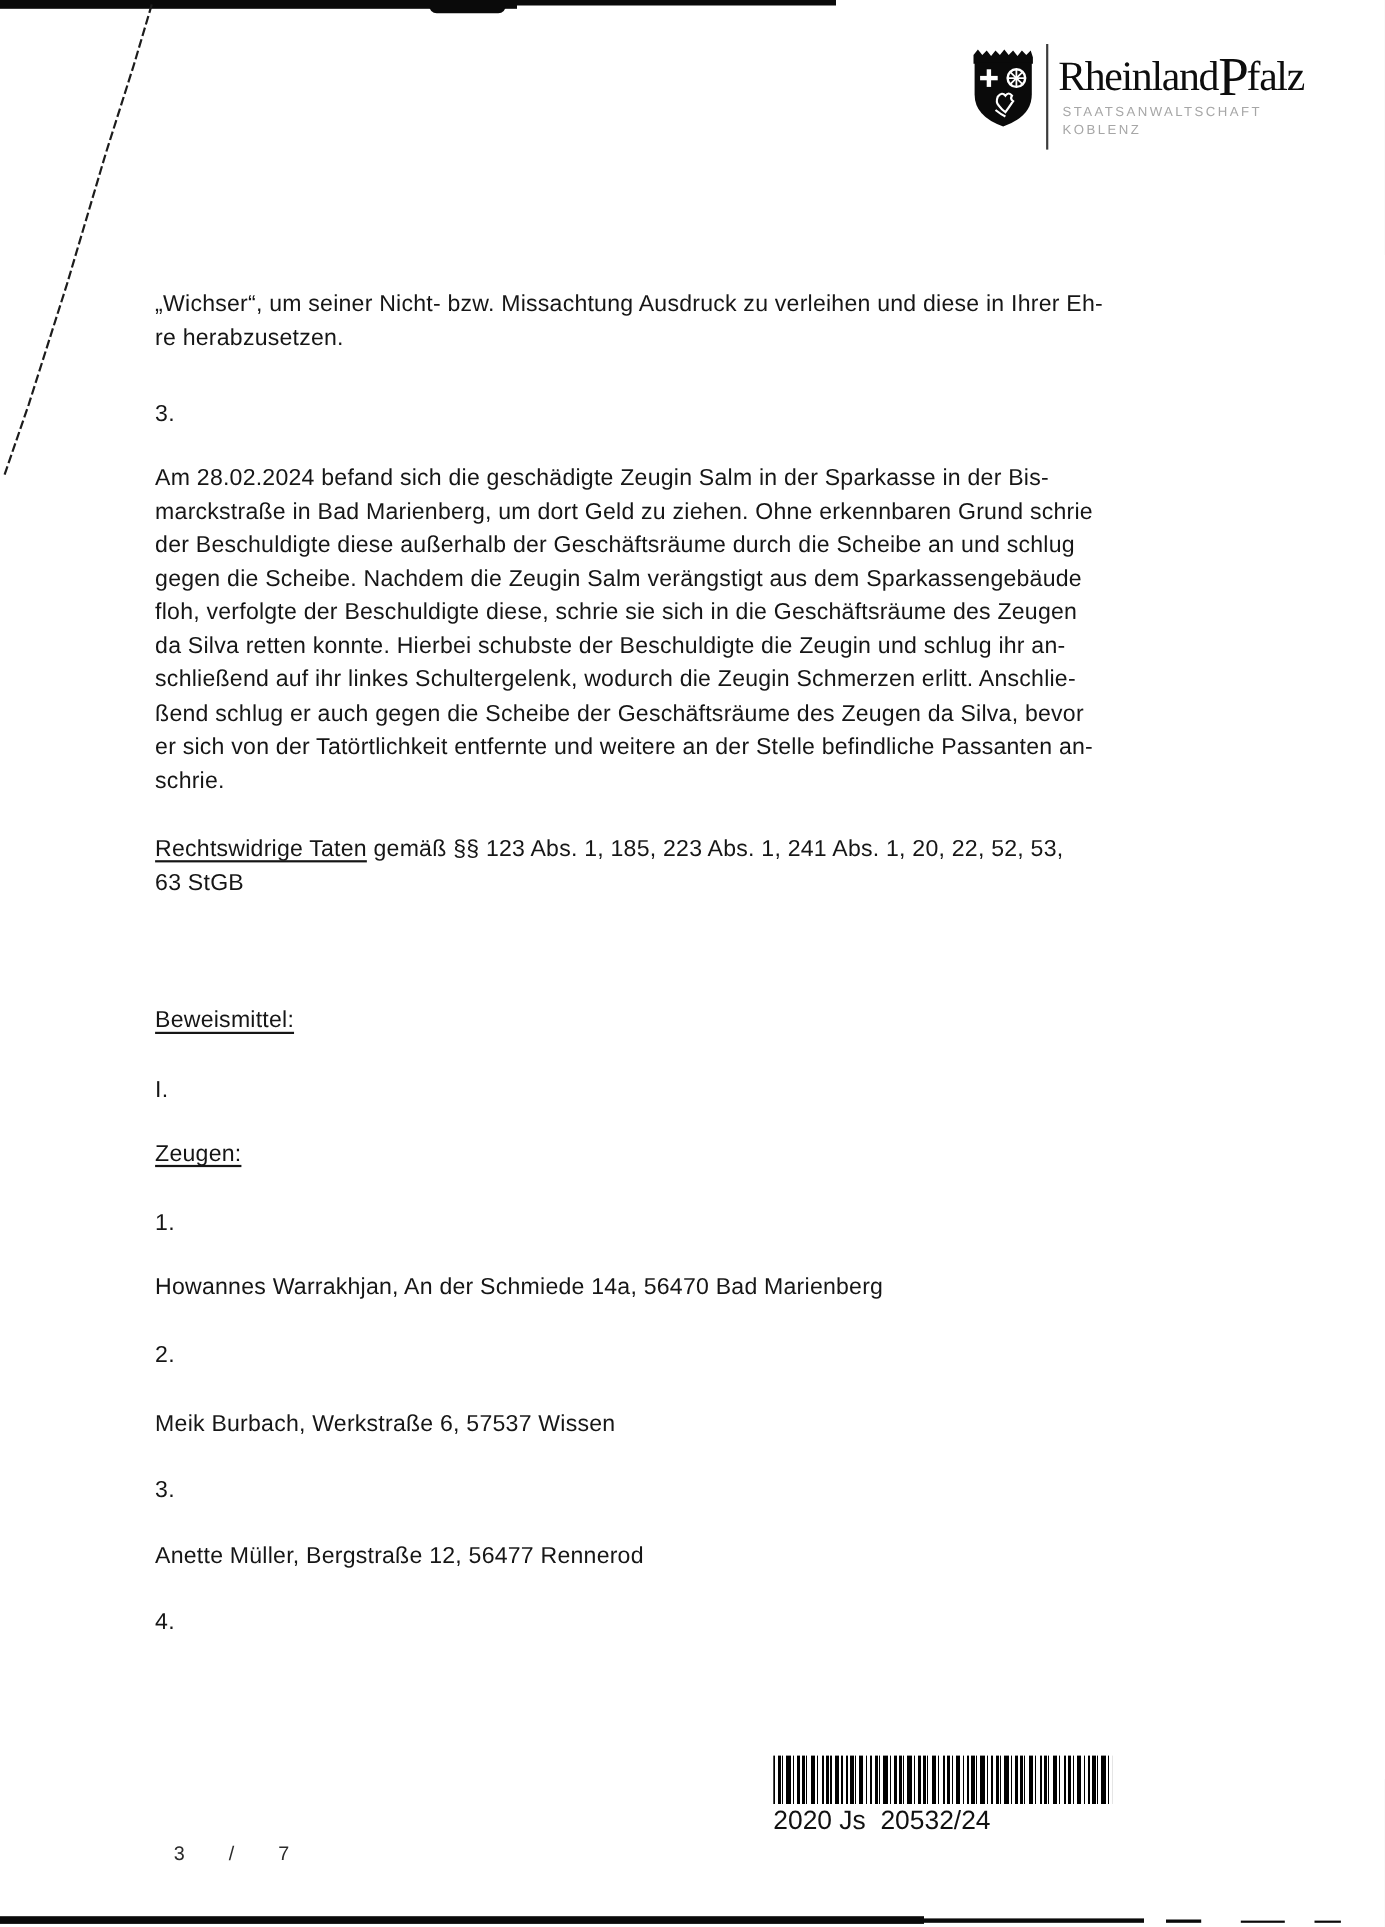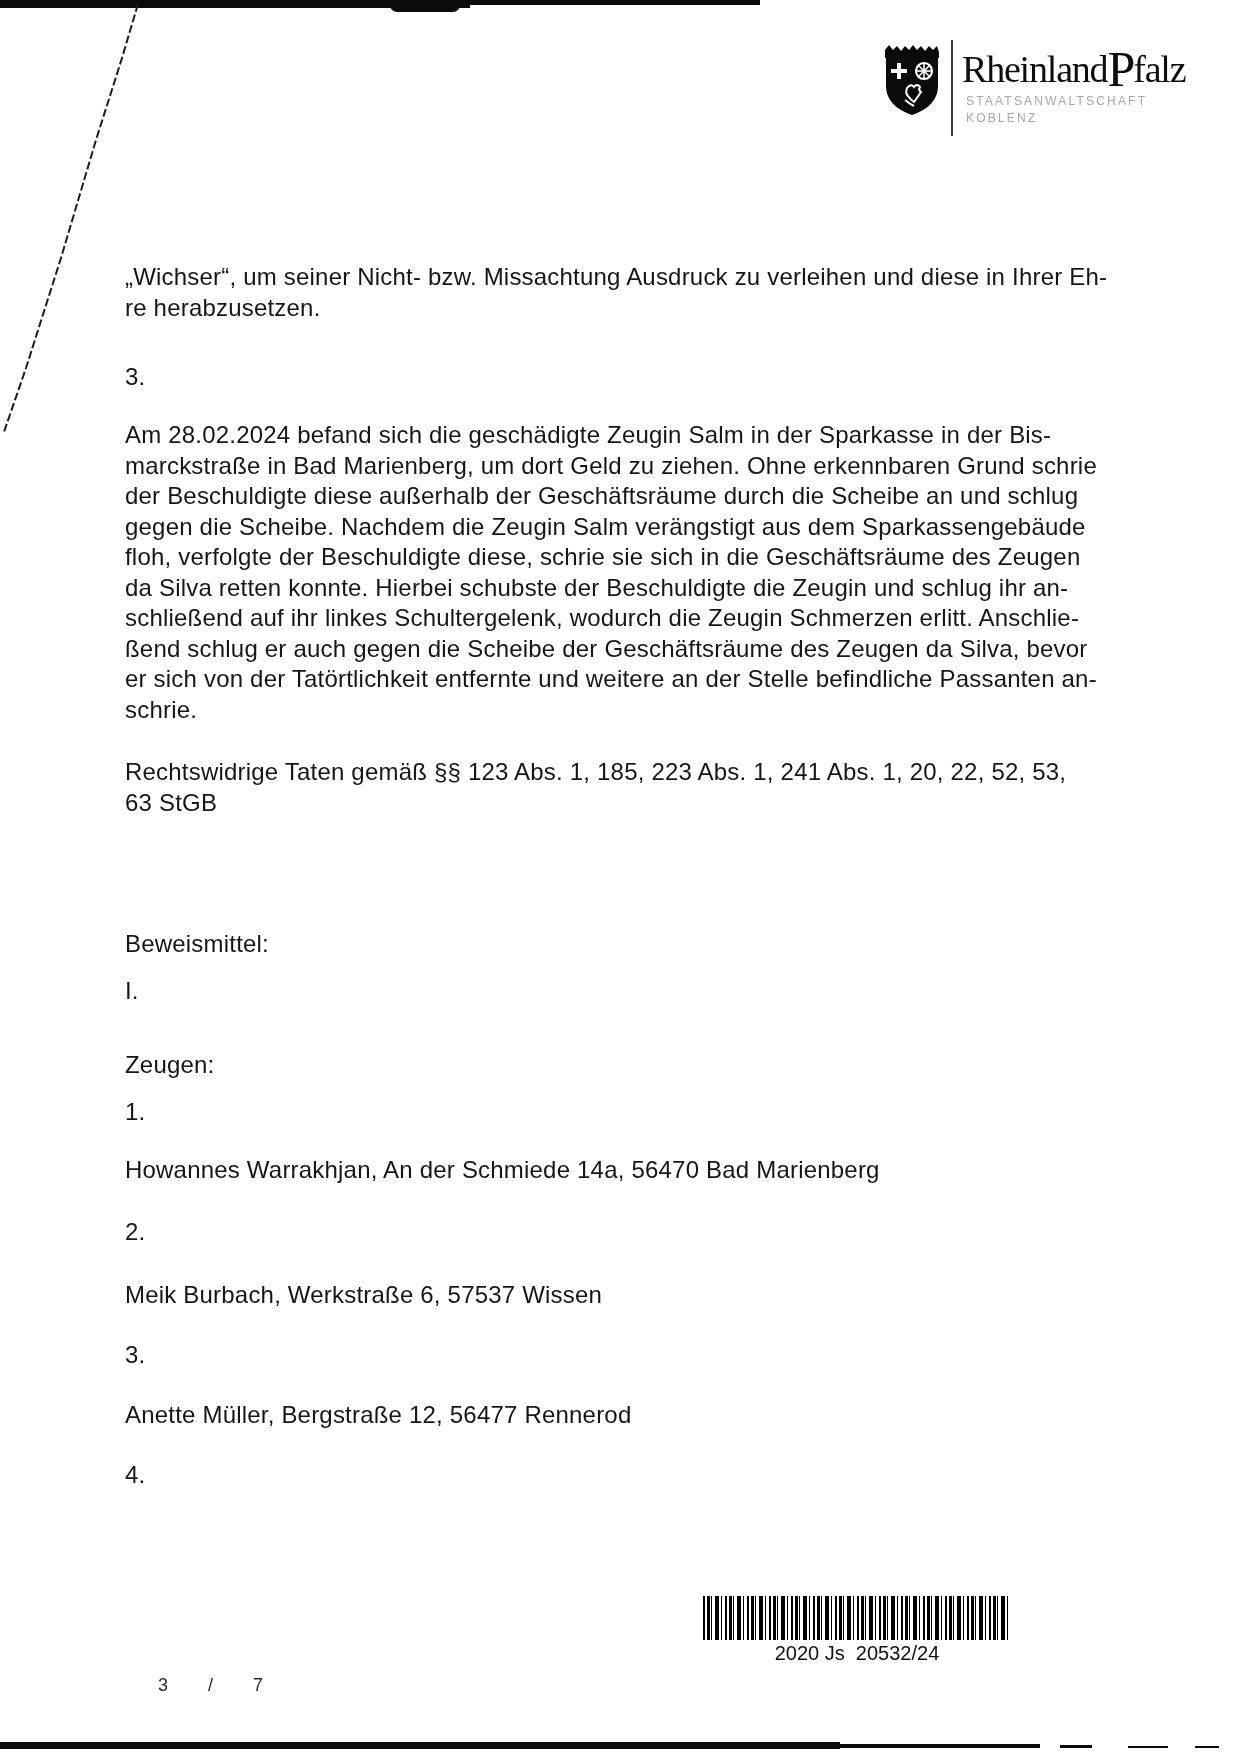--- a/index.html
+++ b/index.html
@@ -8,25 +8,25 @@
     width:1259px;height:1752px;
     background:#ffffff;
     overflow:hidden;
     font-family:"Liberation Sans", sans-serif;
     color:#141414;
   }
   
   .art{position:absolute;background:#0a0a0a;}
   
   .line{
-    position:absolute;left:125px;
-    font-size:24px;line-height:30.5px;letter-spacing:0.2px;
+    position:absolute;left:141px;
+    font-size:21px;line-height:30.5px;letter-spacing:0.2px;
     white-space:pre;color:#161616;
   }
-  .u{text-underline-offset:4px;text-decoration-thickness:1.5px;margin-top:16px;}
+  .u{text-decoration:underline;text-underline-offset:4px;text-decoration-thickness:1.5px;}
   
   .brand{
     position:absolute;left:962px;top:36px;
     font-family:Liberation Serif, serif;
     font-size:38px;letter-spacing:-1.2px;color:#0d0d0d;
     white-space:nowrap;
   }
   .brand .cap{font-size:50px;position:relative;top:4px;letter-spacing:-2px;}
   .org{
     position:absolute;left:966px;top:93px;
@@ -42,21 +42,21 @@
   }
   .barcode{
     position:absolute;left:703px;top:1596px;width:308px;height:44px;
     background:repeating-linear-gradient(90deg,
       #000 0 2px,#fff 2px 4px,#000 4px 7px,#fff 7px 8px,
       #000 8px 9px,#fff 9px 12px,#000 12px 16px,#fff 16px 18px,
       #000 18px 19px,#fff 19px 22px);
   }
   .barcode-label{
     position:absolute;left:703px;top:1642px;width:308px;
-    text-align:center;font-size:20px;color:#111;white-space:pre;
+    font-size:24px;color:#111;white-space:pre;
   }
   .diag{position:absolute;left:0;top:0;}
 </style>
 </head>
 <body>
 
 <div class="page">
 
   <div class="art" style="left:0;top:0;width:470px;height:8px;"></div>
   <div class="art" style="left:470px;top:0;width:290px;height:5px;"></div>

